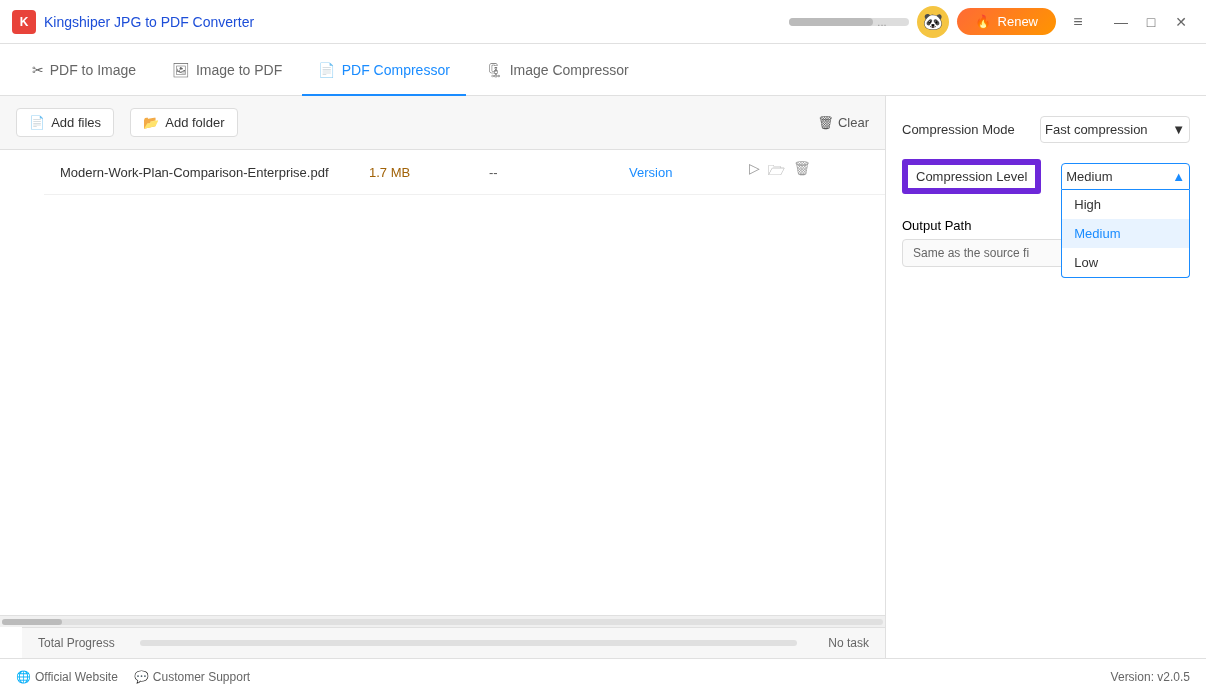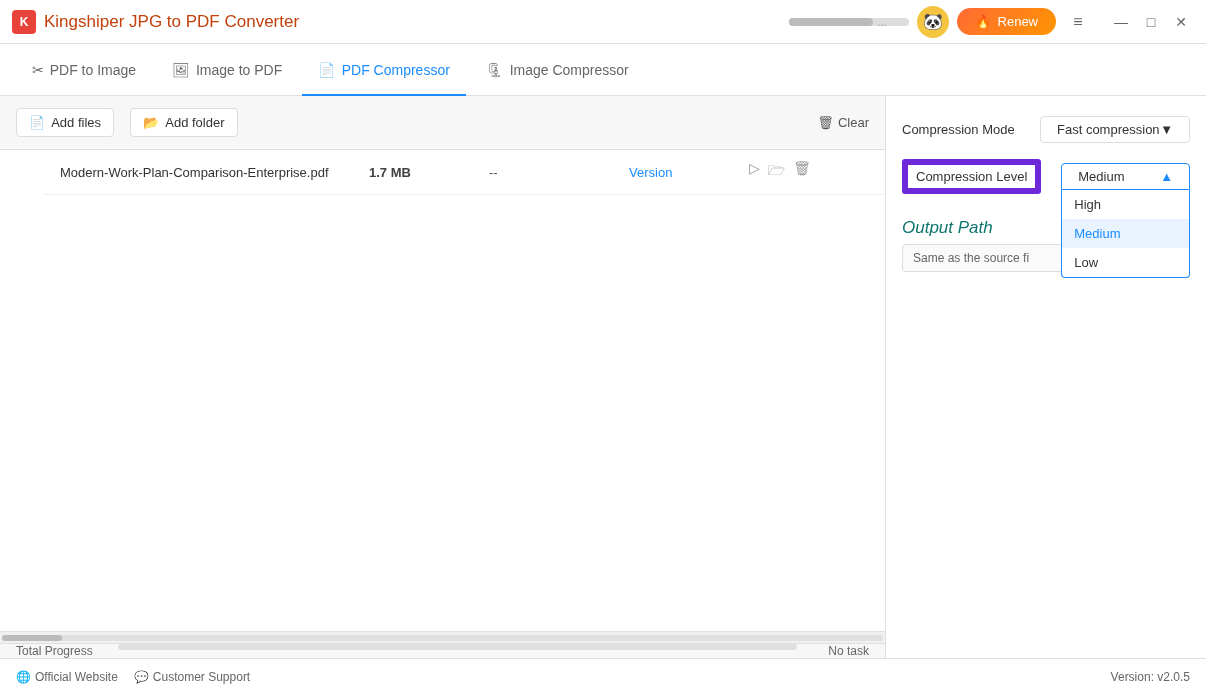--- a/index.html
+++ b/index.html
@@ -6,21 +6,21 @@
     body { font-family: 'Segoe UI', Arial, sans-serif; font-size: 13px; background: #f0f0f0; width: 1206px; height: 694px; overflow: hidden; }
 
     
     .titlebar {
       display: flex; align-items: center; justify-content: space-between;
       background: #fff; height: 44px; padding: 0 12px;
       border-bottom: 1px solid #e0e0e0;
     }
     .titlebar-left { display: flex; align-items: center; gap: 8px; }
     .app-icon { width: 24px; height: 24px; background: #e8433a; border-radius: 4px; display: flex; align-items: center; justify-content: center; color: white; font-size: 12px; font-weight: bold; }
-    .app-title { font-size: 17px; color: #c2410c; }
+    .app-title { font-size: 14px; color: #1d4ed8; }
     .titlebar-right { display: flex; align-items: center; gap: 8px; }
     .avatar { width: 32px; height: 32px; border-radius: 50%; background: #f5c542; display: flex; align-items: center; justify-content: center; font-size: 16px; }
     .renew-btn {
       background: linear-gradient(135deg, #ff6b35, #ff9500);
       color: white; border: none; border-radius: 20px;
       padding: 6px 18px; font-size: 13px; cursor: pointer;
       display: flex; align-items: center; gap: 6px;
     }
     .win-controls { display: flex; gap: 4px; margin-left: 8px; }
     .win-btn { width: 26px; height: 26px; border: none; background: transparent; cursor: pointer; font-size: 14px; color: #666; border-radius: 4px; display: flex; align-items: center; justify-content: center; }
@@ -74,80 +74,80 @@
       padding: 8px 16px; background: #f9f9f9;
       border-bottom: 1px solid #e0e0e0; color: #666; font-size: 12px;
     }
     .table-row {
       display: grid; grid-template-columns: 1fr 120px 140px 120px 120px;
       padding: 10px 16px; border-bottom: 1px solid #f0f0f0;
       align-items: center;
       margin-left: 44px;
     }
     .file-name { color: #333; font-size: 13px; }
-    .file-size { color: #404040; font-weight: bold; }
+    .file-size { color: #a16207; }
     .compressed-size { color: #555; }
     .status-pending { color: #1a8cff; }
     .operation-icons { display: flex; gap: 8px; color: #999; }
     .op-icon { cursor: pointer; font-size: 14px; }
 
     
     .scrollbar-area {
       height: 12px; background: #f0f0f0; border-top: 1px solid #e0e0e0;
       display: flex; align-items: center; padding: 0 2px;
     }
     .scrollbar-track { flex: 1; height: 6px; background: #e0e0e0; border-radius: 3px; }
     .scrollbar-thumb { width: 60px; height: 6px; background: #bbb; border-radius: 3px; }
 
     
     .progress-bar-area {
-      display: flex; justify-content: space-between;
-      padding: 0 16px; background: #f7f7f7; border-top: 1px solid #e0e0e0;
-      font-size: 12px; color: #666;
+      display: flex; align-items: center; justify-content: space-between;
+      padding: 8px 16px; background: #f7f7f7; border-top: 1px solid #e0e0e0;
+      font-size: 12px; color: #666; margin-left: 22px;
     }
     .progress-label { min-width: 90px; }
     .progress-track { flex: 1; height: 6px; background: #e0e0e0; border-radius: 3px; margin: 0 12px; }
     .progress-fill { width: 0%; height: 100%; background: #1a8cff; border-radius: 3px; }
     .progress-status { min-width: 60px; text-align: right; }
 
     
     .right-panel {
       width: 320px; background: #fff; padding: 20px 16px;
       display: flex; flex-direction: column; gap: 16px;
     }
     .setting-row {
       display: flex; align-items: center; justify-content: space-between;
       gap: 8px;
     }
     .setting-label { color: #333; font-size: 13px; min-width: 130px; }
     .setting-label.highlighted {
       border: 6px solid #6d28d9; padding: 4px 8px; border-radius: 3px;
     }
     .select-box {
-      flex: 1; padding: 5px 16px; border: 1px solid #ddd; border-radius: 4px;
+      flex: 1; padding: 5px 4px; border: 1px solid #ddd; border-radius: 4px;
       font-size: 13px; color: #333; background: white; cursor: pointer;
       display: flex; align-items: center; justify-content: space-between;
     }
     .select-box-active {
       border: 1px solid #1a8cff; border-radius: 4px 4px 0 0;
     }
 
     
     .dropdown-container { position: relative; flex: 1; margin-left: 12px; }
     .dropdown-menu {
       position: absolute; top: 100%; left: 0; right: 0;
       background: white; border: 1px solid #1a8cff; border-top: none;
       border-radius: 0 0 4px 4px; z-index: 100;
     }
     .dropdown-item {
       padding: 7px 12px; cursor: pointer; color: #333; font-size: 13px;
     }
     .dropdown-item.selected { background: #e8f3ff; color: #1a8cff; }
 
-    .output-path-label { color: #0f766e; font-size: 17px; font-style: italic; }
+    .output-path-label { color: #000000; font-size: 13px; }
     .output-path-input {
       width: 100%; padding: 6px 10px; border: 1px solid #ddd; border-radius: 4px;
       font-size: 12px; color: #666; background: #fafafa; margin-top: 6px;
     }
 
     .batch-compress-btn {
       margin-top: auto; background: #1a8cff; color: white; border: none;
       border-radius: 6px; padding: 14px; font-size: 15px; font-weight: 600;
       cursor: pointer; width: 100%; letter-spacing: 0.5px;
     }

